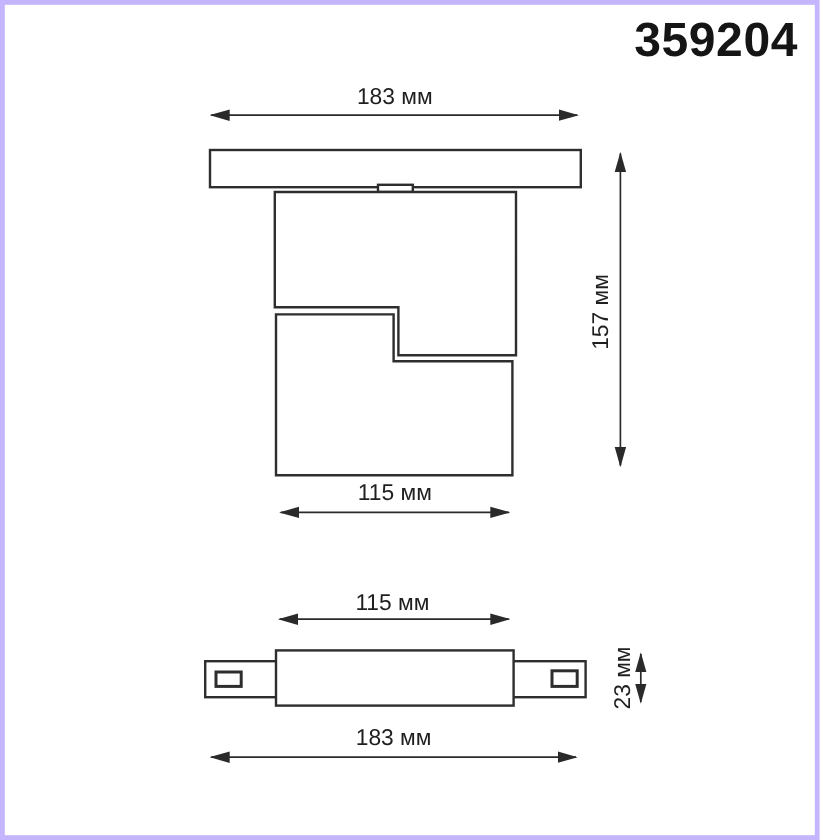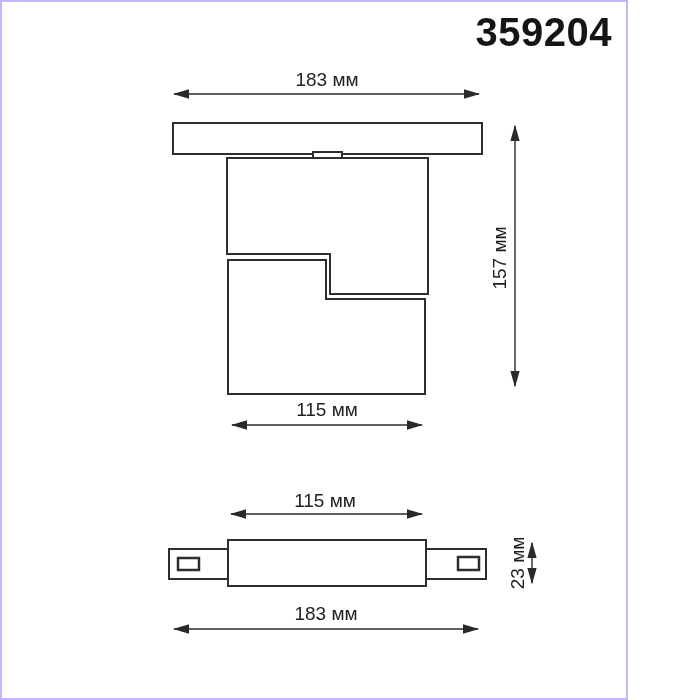--- a/index.html
+++ b/index.html
@@ -1,22 +1,22 @@
 <!DOCTYPE html>
 <html><head>
 <meta charset="utf-8">
 <style>
   html, body { margin: 0; padding: 0; background: #ffffff; }
   .page {
     position: relative;
-    width: 628px;
+    width: 683px;
     height: 700px;
     box-sizing: border-box;
     background: #ffffff;
-    border: 2px solid #c4b5fd;
+    border: 4px solid #c4b5fd;
     overflow: hidden;
     font-family: "Liberation Sans", sans-serif;
   }
   .product-number {
     position: absolute;
     top: 8px;
     right: 14px;
     font-size: 40px;
     line-height: 1.1;
     font-weight: bold;

